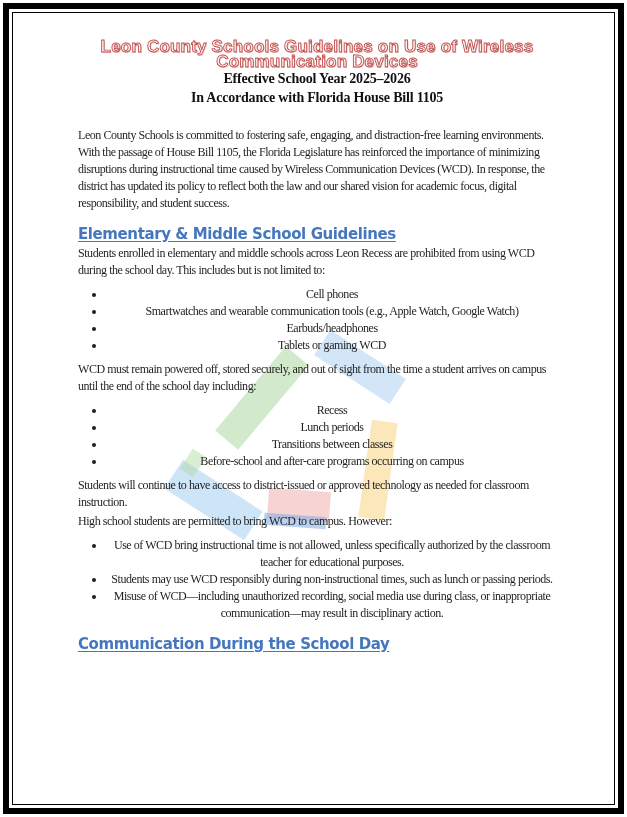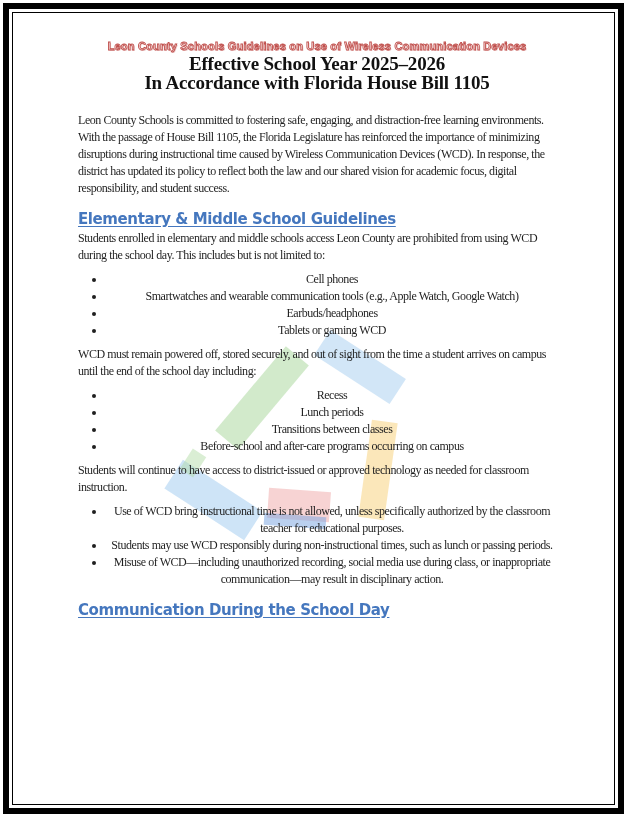--- a/index.html
+++ b/index.html
@@ -53,31 +53,31 @@
     box-sizing: border-box;
     z-index: 2;
     font-size: 12px;
     line-height: 17px;
     letter-spacing: -0.45px;
   }
   .doc-header { text-align: center; }
   .banner-title {
     font-family: "Liberation Sans", sans-serif;
     font-weight: 700;
-    font-size: 11px;
+    font-size: 17px;
     line-height: 15px;
     letter-spacing: 0.2px;
     color: #fdf1f1;
     -webkit-text-stroke: 0.9px #c0504d;
     text-shadow: 1px 1px 0 rgba(192,80,77,0.30);
   }
   .subtitle {
     font-family: "Liberation Serif", serif;
     font-weight: 700;
-    font-size: 19px;
+    font-size: 14px;
     line-height: 19px;
     letter-spacing: -0.2px;
     color: #111111;
   }
   .para  { margin: 7px 0 0 0; }
   .para.intro { margin-top: 20px; }
   .para.tight { margin-top: 2px; }
   h2.section-heading {
     margin: 13px 0 0 0;
     font-family: "DejaVu Sans", "Liberation Sans", sans-serif;
@@ -121,36 +121,37 @@
 
   <div class="doc-header">
     <div class="banner-title">Leon County Schools Guidelines on Use of Wireless Communication Devices</div>
     <div class="subtitle">Effective School Year 2025–2026</div>
     <div class="subtitle">In Accordance with Florida House Bill 1105</div>
   </div>
 
   <p class="para intro">Leon County Schools is committed to fostering safe, engaging, and distraction-free learning environments. With the passage of House Bill 1105, the Florida Legislature has reinforced the importance of minimizing disruptions during instructional time caused by Wireless Communication Devices (WCD). In response, the district has updated its policy to reflect both the law and our shared vision for academic focus, digital responsibility, and student success.</p>
 
   <h2 class="section-heading">Elementary &amp; Middle School Guidelines</h2>
-  <p class="para tight">Students enrolled in elementary and middle schools access Leon County are prohibited from using WCD during the school day. This includes but is not limited to:</p>
+  <p class="para tight">Students enrolled in elementary and middle schools across Leon Recess are prohibited from using WCD during the school day. This includes but is not limited to:</p>
   <ul class="bullets">
     <li>Cell phones</li>
     <li>Smartwatches and wearable communication tools (e.g., Apple Watch, Google Watch)</li>
     <li>Earbuds/headphones</li>
     <li>Tablets or gaming WCD</li>
   </ul>
   <p class="para">WCD must remain powered off, stored securely, and out of sight from the time a student arrives on campus until the end of the school day including:</p>
   <ul class="bullets">
     <li>Recess</li>
     <li>Lunch periods</li>
     <li>Transitions between classes</li>
     <li>Before-school and after-care programs occurring on campus</li>
   </ul>
   <p class="para">Students will continue to have access to district-issued or approved technology as needed for classroom instruction.</p>
 
+  <p class="para tight">High school students are permitted to bring WCD to campus. However:</p>
   <ul class="bullets">
     <li>Use of WCD bring instructional time is not allowed, unless specifically authorized by the classroom teacher for educational purposes.</li>
     <li>Students may use WCD responsibly during non-instructional times, such as lunch or passing periods.</li>
     <li>Misuse of WCD—including unauthorized recording, social media use during class, or inappropriate communication—may result in disciplinary action.</li>
   </ul>
 
   <h2 class="section-heading">Communication During the School Day</h2>
 
 </div>
 

